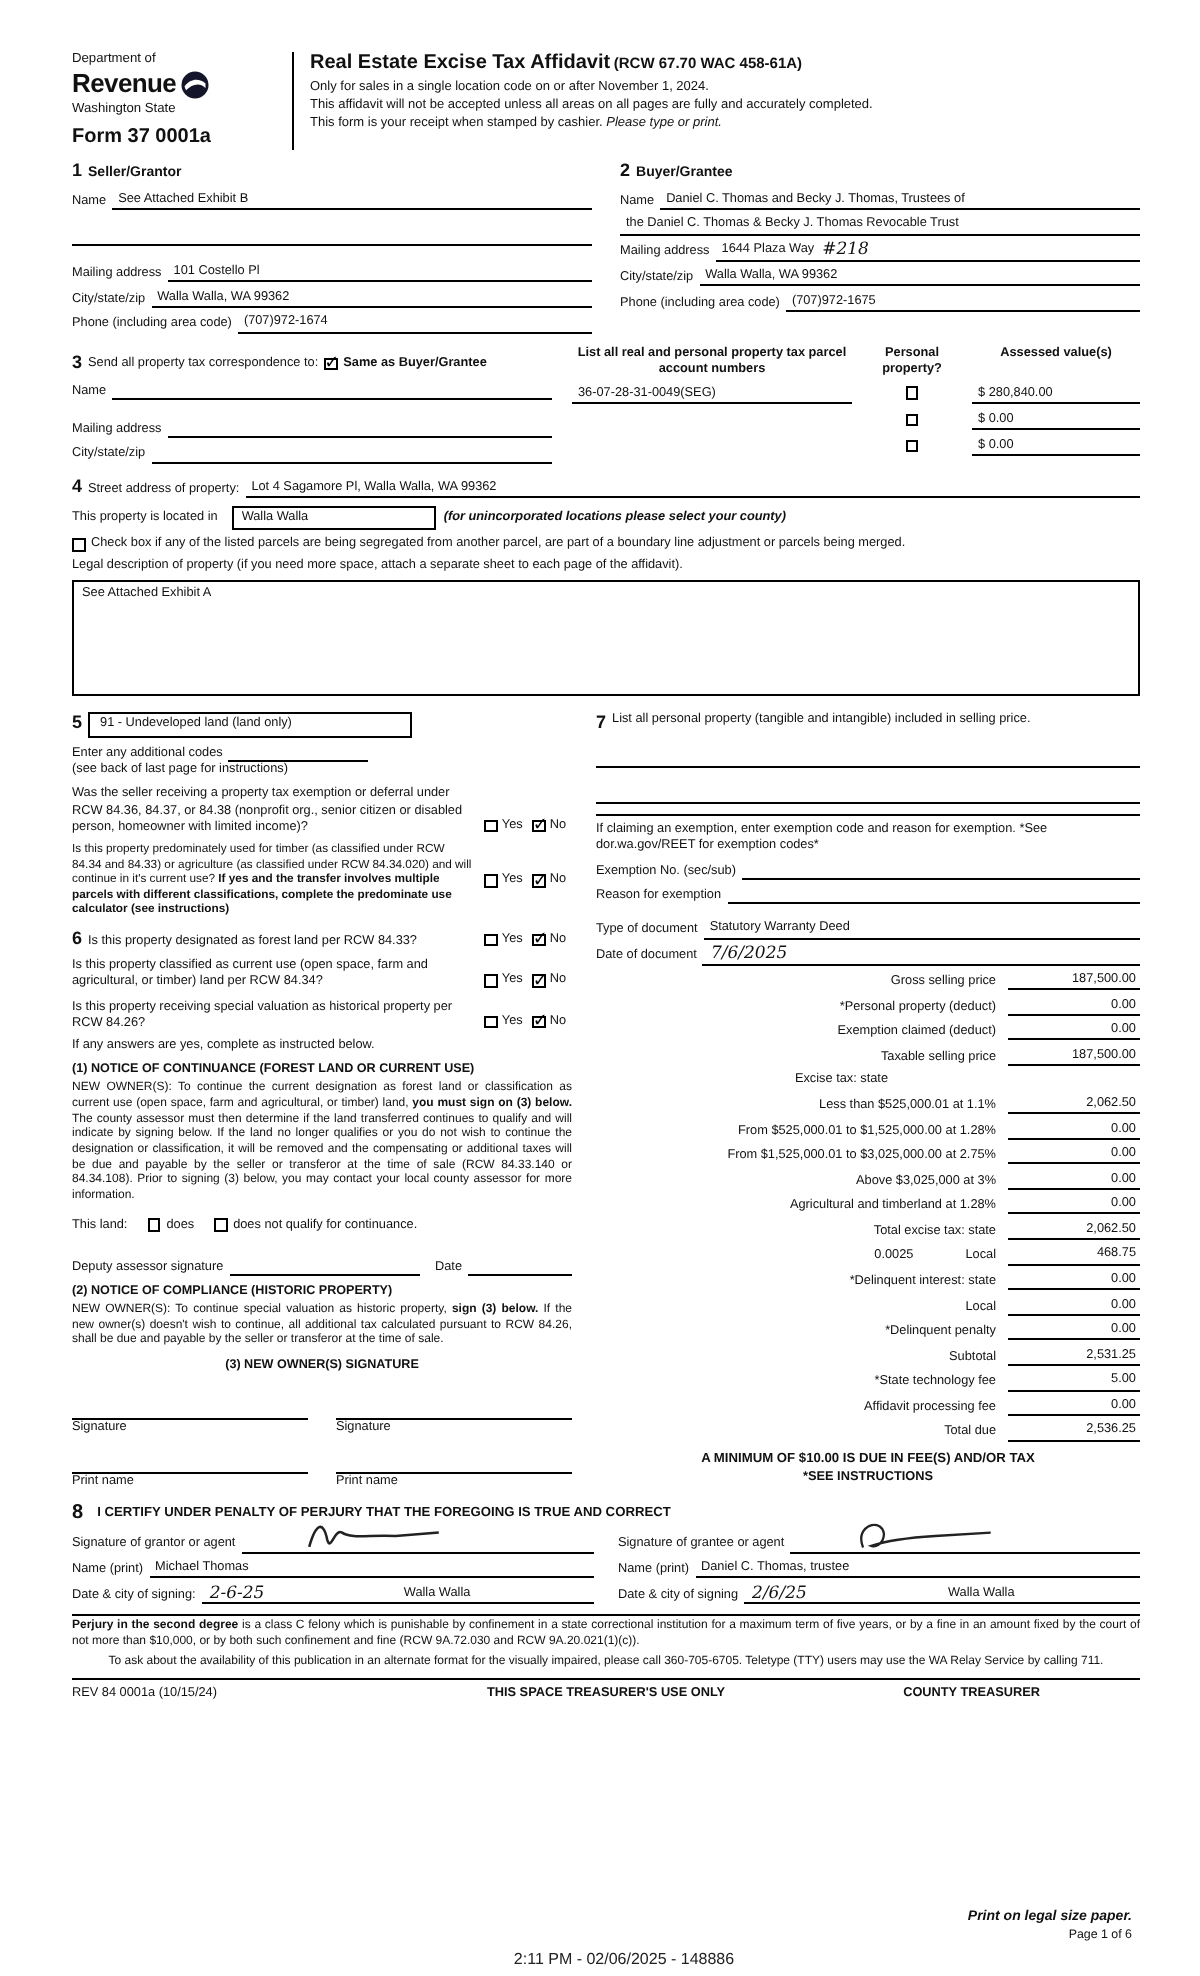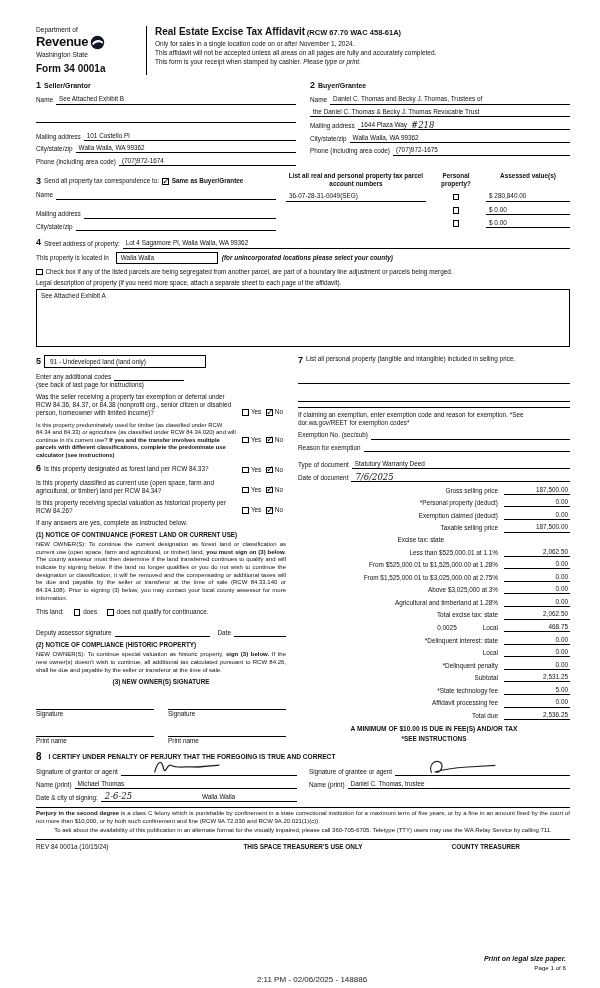--- a/index.html
+++ b/index.html
@@ -111,21 +111,21 @@
     <div class="logo-col">
       <div class="dept-small">Department of</div>
       <div class="rev-row">
         <span class="rev-word">Revenue</span>
         <svg class="rev-logo" viewBox="0 0 20 20">
           <circle cx="10" cy="10" r="9" fill="#14142b"></circle>
           <path d="M3 11 C7 5.5, 13 5.5, 17 9 L17 12 C13 8, 8 9.5, 4 13.5 Z" fill="#fff"></path>
         </svg>
       </div>
       <div class="dept-small">Washington State</div>
-      <div class="form-no">Form 34 0001a</div>
+      <div class="form-no">Form 37 0001a</div>
     </div>
     <div class="title-col">
       <div>
         <span class="form-title">Real Estate Excise Tax Affidavit</span>
         <span class="title-rcw">(RCW 67.70 WAC 458-61A)</span>
       </div>
       <div class="hnote">Only for sales in a single location code on or after November 1, 2024.</div>
       <div class="hnote">This affidavit will not be accepted unless all areas on all pages are fully and accurately completed.</div>
       <div class="hnote"><span>This form is your receipt when stamped by cashier. </span><span class="i">Please type or print.</span></div>
     </div>
@@ -536,20 +536,29 @@
                 <path d="M8 18 C4 8 12 2 18 5 C24 9 19 19 13 17 C22 14 36 12 52 11 L86 9" fill="none" stroke="#222" stroke-width="1.4"></path>
               </svg>
           </span>
         </div>
         <div class="fr">
             <span class="fl">Name (print)</span>
             <span class="blank grow">
               <span class="typed">Daniel C. Thomas, trustee</span>
             </span>
           </div>
+        <div class="fr">
+          <span class="fl">Date &amp; city of signing</span>
+          <span class="blank grow">
+              <span class="hwv">2/6/25</span>
+            </span>
+          <span class="blank grow">
+              <span class="typed">Walla Walla</span>
+            </span>
+        </div>
       </div>
     </div>
   </div>
 
   <div class="divider"></div>
   <div class="perjury"><span class="b">Perjury in the second degree</span><span> is a class C felony which is punishable by confinement in a state correctional institution for a maximum term of five years, or by a fine in an amount fixed by the court of not more than $10,000, or by both such confinement and fine (RCW 9A.72.030 and RCW 9A.20.021(1)(c)).</span></div>
   <div class="access">To ask about the availability of this publication in an alternate format for the visually impaired, please call 360-705-6705. Teletype (TTY) users may use the WA Relay Service by calling 711.</div>
 
   <div class="footer-row">
     <span>REV 84 0001a (10/15/24)</span>

